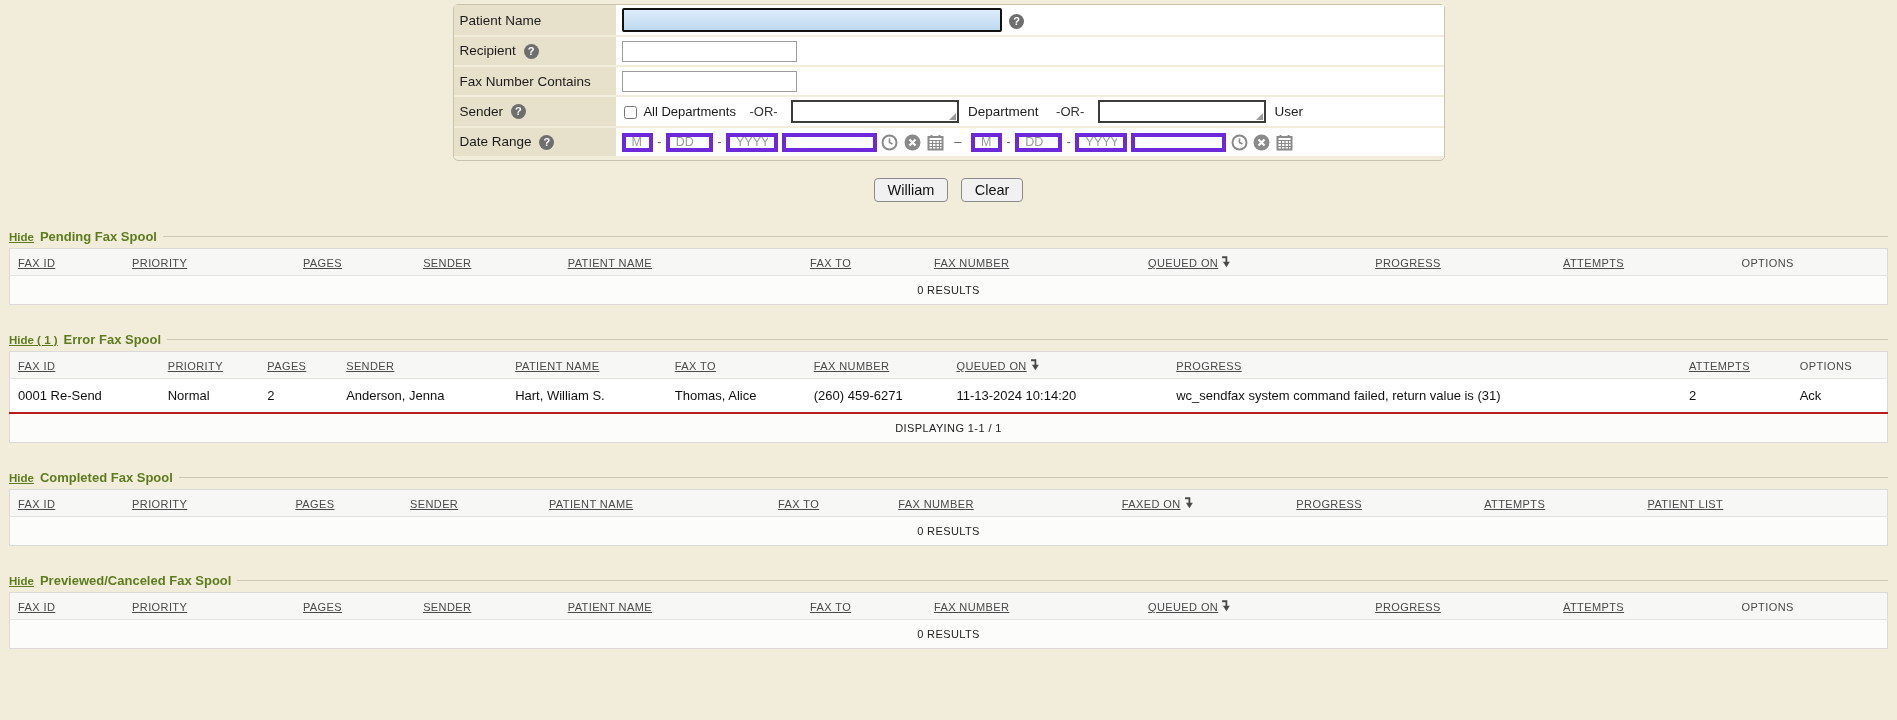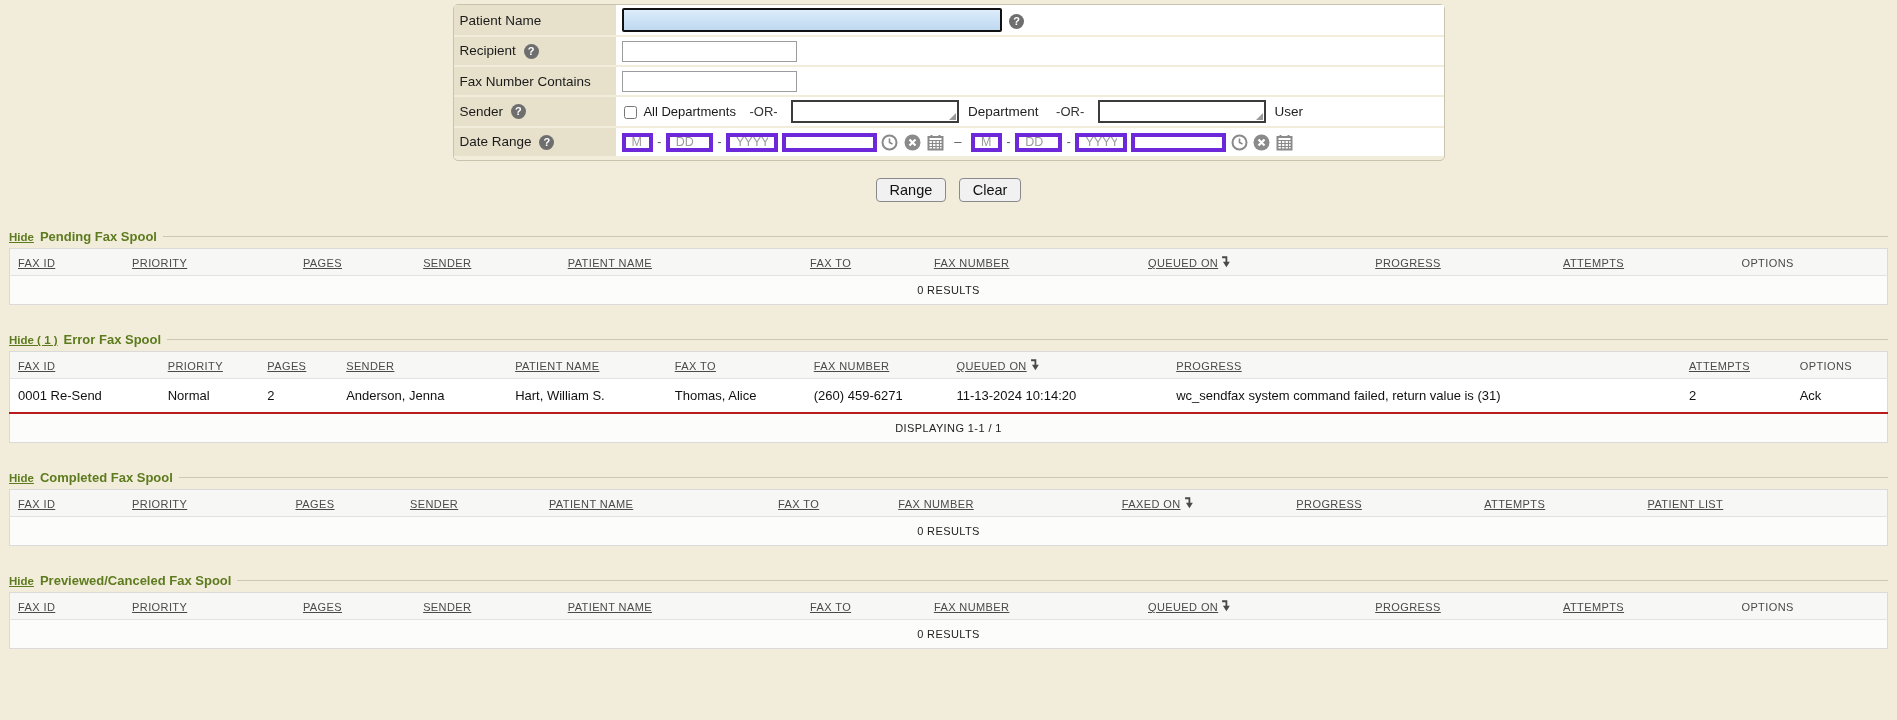--- a/index.html
+++ b/index.html
@@ -190,21 +190,21 @@
               <path d="M1.5 6.5 H15.5 M5.5 6.5 V15 M9 6.5 V15 M12.5 6.5 V15 M1.5 9.5 H15.5 M1.5 12.5 H15.5" stroke="#8a8a8a" stroke-width="1.2"></path>
               <path d="M4.5 1 V3.5 M12.5 1 V3.5" stroke="#8a8a8a" stroke-width="2"></path>
             </svg>
       </td>
     </tr>
   </tbody>
     </table>
 </fieldset>
 
 <div class="form-buttons">
-  <button>Range</button>
+  <button>William</button>
   <button>Clear</button>
 </div>
 
 <div id="sections">
   <div class="section">
     <div class="section-head">
       <a class="hide-link">Hide</a>
       <span class="section-title">Pending Fax Spool</span>
       <span class="head-rule"></span>
     </div>

